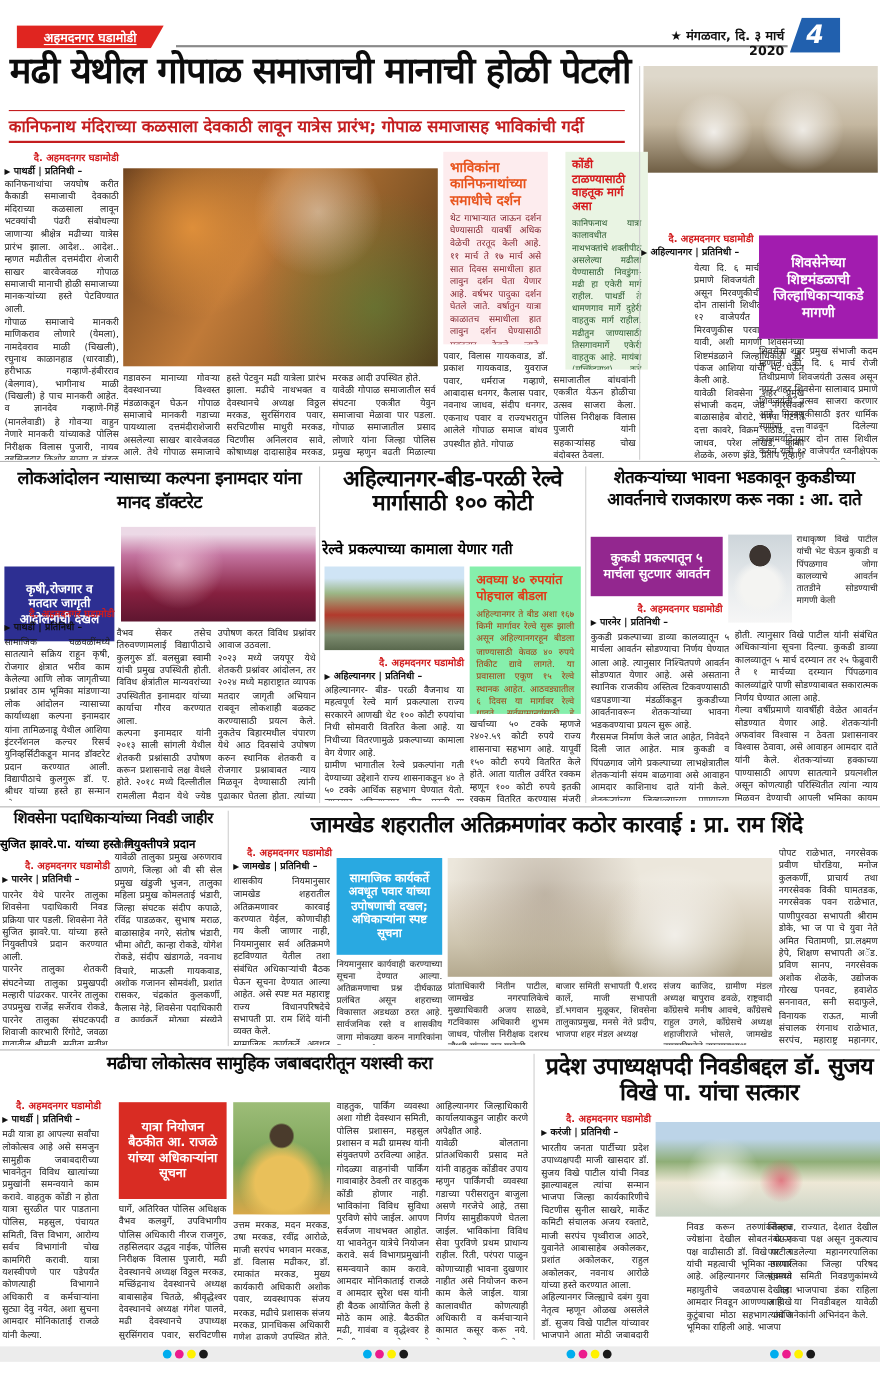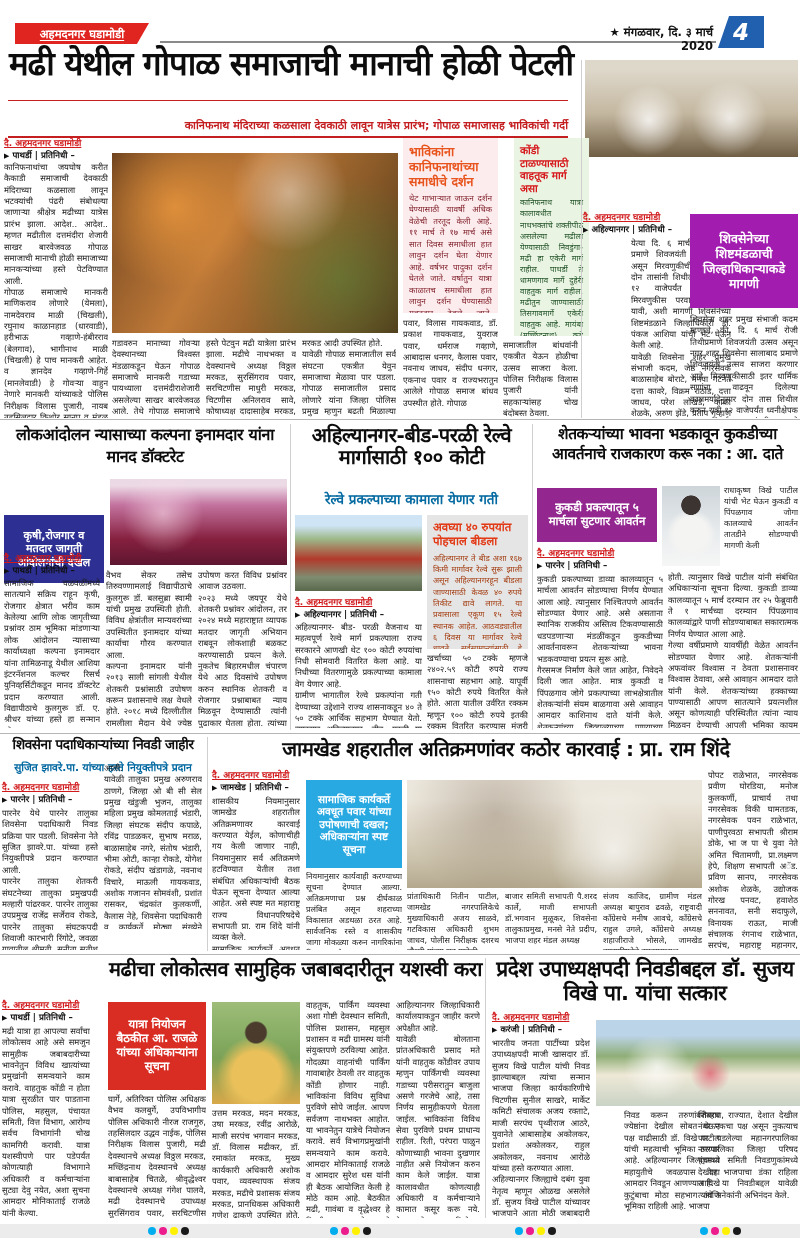--- a/index.html
+++ b/index.html
@@ -11,41 +11,41 @@
           clip-path:polygon(0 0,100% 0,91% 100%,0 100%);display:flex;align-items:center;justify-content:center;}
   .ribbon span{color:#fff;font-weight:bold;font-size:11.5px;text-decoration:underline;text-underline-offset:2px;}
   .hrule{left:160px;top:41px;width:556px;height:2px;background:#8a8a8a;}
   .datetxt{top:24px;left:575px;width:138px;text-align:right;font-weight:bold;font-size:11.5px;color:#111;}
   .pagenum{left:718px;top:16px;width:46px;height:32px;background:#2160ae;
            clip-path:polygon(24% 0,100% 0,100% 100%,0 100%);display:flex;align-items:center;justify-content:center;}
   .pagenum span{color:#fff;font-weight:bold;font-size:23px;font-style:italic;}
   
   .hl{font-weight:bold;color:#0c0c0c;text-align:center;line-height:1.12;letter-spacing:-.4px;}
   .lead-hl{left:0;top:46px;width:582px;font-size:33px;letter-spacing:-1px;}
-  .lead-sub{left:8px;top:100px;width:560px;text-align:right;color:#c41e20;font-weight:bold;font-size:11px;
-            border-top:1.5px solid #c41e20;border-bottom:2px solid #c41e20;padding:16px 0 4px;}
-  
-  .paper{color:#d11a1c;font-weight:bold;font-size:9px;text-align:left;text-decoration:underline;}
+  .lead-sub{left:8px;top:100px;width:560px;text-align:left;color:#c41e20;font-weight:bold;font-size:15px;
+            border-top:1.5px solid #c41e20;border-bottom:2px solid #c41e20;padding:3px 0 4px;}
+  
+  .paper{color:#d11a1c;font-weight:bold;font-size:9px;text-align:right;}
   .place{font-weight:bold;font-size:8.6px;color:#101010;}
   .tri{font-size:7px;}
   
   .bcol{font-size:8.3px;line-height:1.37;text-align:justify;color:#1c1c1c;white-space:pre-line;overflow:hidden;}
   
   .box{padding:6px 6px;box-sizing:border-box;overflow:hidden;}
   .box .bt{font-weight:bold;text-align:center;line-height:1.2;}
   .box .bb{white-space:pre-line;text-align:justify;}
   .box-pink{background:#fdecee;}   .box-pink .bt{color:#e8541d;font-size:12.5px;text-align:left;}
   .box-pink .bb{color:#7d1c26;font-size:8.2px;line-height:1.4;margin-top:4px;}
   .box-green{background:#e9f4e3;}  .box-green .bt{color:#d6191c;font-size:10.5px;text-align:left;}
   .box-green .bb{color:#27572c;font-size:7.9px;line-height:1.4;margin-top:3px;}
   .box-magenta{background:#a21caf;display:flex;align-items:center;justify-content:center;}
   .box-magenta .bt{color:#fff;font-size:12.5px;}
   .box-navy{background:#2d2f92;display:flex;align-items:center;justify-content:center;margin-top:36px;}
   .box-navy .bt{color:#fff;font-size:11px;}
-  .box-orange{background:#e5e5e5;} .box-orange .bt{color:#e23a17;font-size:11.5px;text-align:left;}
+  .box-orange{background:#86efac;} .box-orange .bt{color:#e23a17;font-size:11.5px;text-align:left;}
   .box-orange .bb{color:#a33c10;font-size:8px;line-height:1.42;margin-top:4px;}
   .box-purple{background:#93278f;display:flex;align-items:center;justify-content:center;}
   .box-purple .bt{color:#fff;font-size:11.5px;}
   .box-cyan{background:#29a9e1;display:flex;align-items:center;justify-content:center;}
   .box-cyan .bt{color:#fff;font-size:10.5px;}
   .box-red{background:#d92c23;display:flex;align-items:center;justify-content:center;}
   .box-red .bt{color:#fff;font-size:11.5px;}
   
   .photo{overflow:hidden;}
   .ph-lead{background:
@@ -74,21 +74,21 @@
      radial-gradient(circle at 50% 30%,#4a3b2c 12%,transparent 14%),
      radial-gradient(circle at 50% 72%,#e9c05a 28%,transparent 46%),
      linear-gradient(180deg,#9dbd78,#7aa257 55%,#d8a849);}
   .ph-vikhe{background:
      radial-gradient(circle at 56% 62%,rgba(220,80,100,.7),transparent 16%),
      radial-gradient(circle at 30% 55%,rgba(255,255,255,.75),transparent 22%),
      linear-gradient(180deg,#bcd4e8 18%,#8fae77 42%,#eee8d6 64%,#c9d3c6);}
   
   .hr{background:#b5b5b5;height:1px;}
   .vr{background:#cfcfcf;width:1px;}
-  .subhead2{font-weight:bold;color:#0369a1;text-align:center;}
+  .subhead2{font-weight:bold;color:#000000;}
   
   .regstrip{left:0;top:1224px;width:800px;height:14px;background:#ececec;}
   .dots{position:absolute;top:3px;display:flex;gap:3px;}
   .dot{width:8px;height:8px;border-radius:50%;}
   .dc{background:#00adee;} .dm{background:#ec1c8d;} .dy{background:#fff100;} .dk{background:#1a1a1a;}
 </style>
 </head>
 <body>
 
 <div id="page">
@@ -220,21 +220,21 @@
   </div>
   <div class="abs bcol" style="left:306px;top:872px;width:96px;height:78px;font-size:8px;">नियमानुसार कार्यवाही करण्याच्या सूचना देण्यात आल्या. अतिक्रमणाचा प्रश्न दीर्घकाळ प्रलंबित असून शहराच्या विकासात अडथळा ठरत आहे. सार्वजनिक रस्ते व शासकीय जागा मोकळ्या करुन नागरिकांना दिलासा देण्याचा प्रशासनाचा प्रयत्न राहील, असेही सभापती प्रा राम शिंदे यांनी नमूद केले. या प्रसंगी</div>
   <div class="abs photo ph-crowd" style="left:407px;top:780px;width:295px;height:108px;"></div>
   <div class="abs bcol" style="left:407px;top:892px;width:92px;height:58px;font-size:8px;">प्रांताधिकारी नितीन पाटील, जामखेड नगरपालिकेचे मुख्याधिकारी अजय साळवे, गटविकास अधिकारी शुभम जाधव, पोलीस निरीक्षक दशरथ चौधरी यांच्या सह यावेळी</div>
   <div class="abs bcol" style="left:505px;top:892px;width:92px;height:58px;font-size:8px;">बाजार समिती सभापती पै.शरद कार्ले, माजी सभापती डॉ.भगवान मुळूकर, शिवसेना तालुकाप्रमुख, मनसे नेते प्रदीप, भाजपा शहर मंडल अध्यक्ष</div>
   <div class="abs bcol" style="left:603px;top:892px;width:99px;height:58px;font-size:8px;">संजय काजिद, ग्रामीण मंडल अध्यक्ष बापुराव ढवळे, राष्ट्रवादी काँग्रेसचे मनीष आवचे, काँग्रेसचे राहुल उगले, काँग्रेसचे अध्यक्ष शहाजीराजे भोसले, जामखेड नगरपरिषदेचे उपनगराध्यक्ष</div>
   <div class="abs bcol" style="left:708px;top:770px;width:90px;height:180px;">पोपट राळेभात, नगरसेवक प्रवीण घोरडिया, मनोज कुलकर्णी, प्राचार्य तथा नगरसेवक विकी घामतडक, नगरसेवक पवन राळेभात, पाणीपुरवठा सभापती श्रीराम डोके, भा ज पा चे युवा नेते अमित चितामणी, प्रा.लक्ष्मण हेपे, शिक्षण सभापती अॅड. प्रविण सानप, नगरसेवक अशोक शेळके, उद्योजक गोरख पनवट, हवाशेठ सननावत, सनी सदाफुले, विनायक राऊत, माजी संचालक रंगनाथ राळेभात, सरपंच, महाराष्ट्र महानगर, माजी सरपंच विजय पवार, प्रविण होळकर, नगरसेवक अर्जुन मुंडे, डॉ.विठ्ठल राळेभात, डॉ.अस्लाम शेख, ऋषिकेश मोरे, तुषार बोकरा यांच्या सह पदाधिकारी तसेच ग्रामस्थ उपस्थित होते.</div>
 
   <div class="abs hr" style="left:0;top:954px;width:800px;"></div>
 
-  <div class="abs hl" style="left:8px;top:958px;width:474px;font-size:20px;text-align:right;">मढीचा लोकोत्सव सामुहिक जबाबदारीतून यशस्वी करा</div>
+  <div class="abs hl" style="left:8px;top:958px;width:474px;font-size:16px;">मढीचा लोकोत्सव सामुहिक जबाबदारीतून यशस्वी करा</div>
   <div class="abs" style="left:2px;top:998px;width:90px;">
     <div class="paper">दै. अहमदनगर घडामोडी</div>
     <div class="place"><span class="tri">▶</span> <span>पाथर्डी | प्रतिनिधी –</span></div>
   </div>
   <div class="abs bcol" style="left:2px;top:1026px;width:88px;height:192px;">मढी यात्रा हा आपल्या सर्वांचा लोकोत्सव आहे असे समजुन सामुहीक जबाबदारीच्या भावनेतुन विविध खात्यांच्या प्रमुखांनी समन्वयाने काम करावे. वाहतुक कोंडी न होता यात्रा सुरळीत पार पाडताना पोलिस, महसुल, पंचायत समिती, वित्त विभाग, आरोग्य सर्वच विभागांनी चोख कामगिरी करावी. यात्रा यशस्वीपणे पार पडेपर्यंत कोणत्याही विभागाने अधिकारी व कर्मचाऱ्यांना सुट्या देवु नयेत, अशा सुचना आमदार मोनिकाताई राजळे यांनी केल्या.
 येथील गोरे मंगल कार्यालयात मढी यात्रा नियोजनाची बैठक पार पडली. बैठकीच्या अध्यक्षस्थानी प्रांतअधिकारी प्रसाद मते होते. जिल्हा पोलिस अधिक्षक सोमनाथ</div>
   <div class="abs box box-red" style="left:108px;top:1002px;width:98px;height:88px;">
     <div class="bt">यात्रा नियोजन बैठकीत आ. राजळे यांच्या अधिकाऱ्यांना सूचना</div>
   </div>
   <div class="abs bcol" style="left:108px;top:1094px;width:98px;height:124px;">घार्गे, अतिरिक्त पोलिस अधिक्षक वैभव कलबुर्गे, उपविभागीय पोलिस अधिकारी नीरज राजगुरु, तहसिलदार उद्धव नाईक, पोलिस निरीक्षक विलास पुजारी, मढी देवस्थानचे अध्यक्ष विठ्ठल मरकड, मच्छिंद्रनाथ देवस्थानचे अध्यक्ष बाबासाहेब चितळे, श्रीवृद्धेश्वर देवस्थानचे अध्यक्ष गंगेश पालवे, मढी देवस्थानचे उपाध्यक्ष सुरसिंगराव पवार, सरचिटणीस माधुरी मरकड, चिटणीस अनिलराव सावे, कोषाध्यक्ष दादासाहेब मरकड, कार्याध्यक्ष महादेव कोकाटे, विश्वस्त</div>

